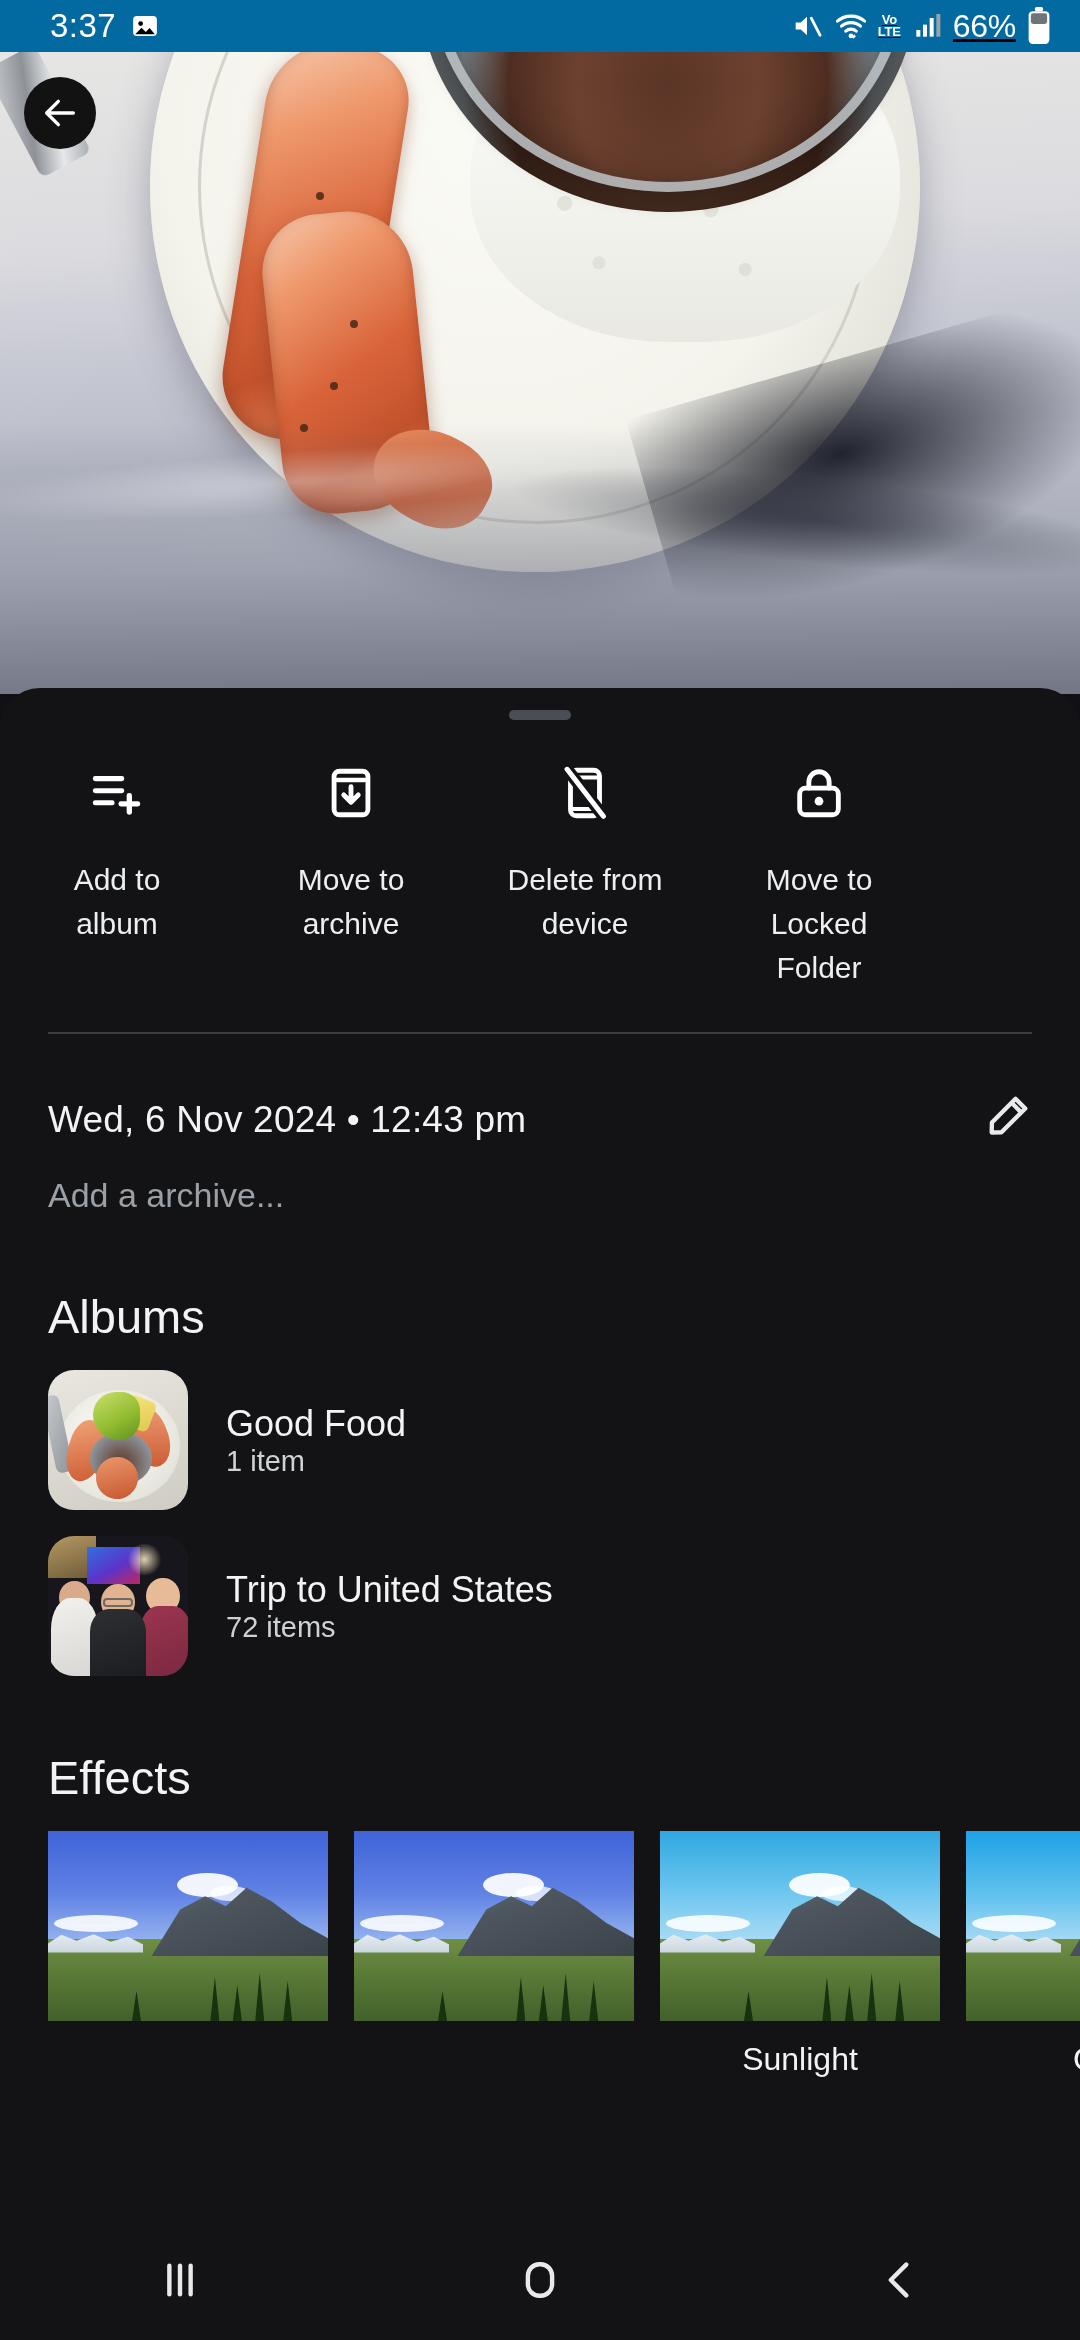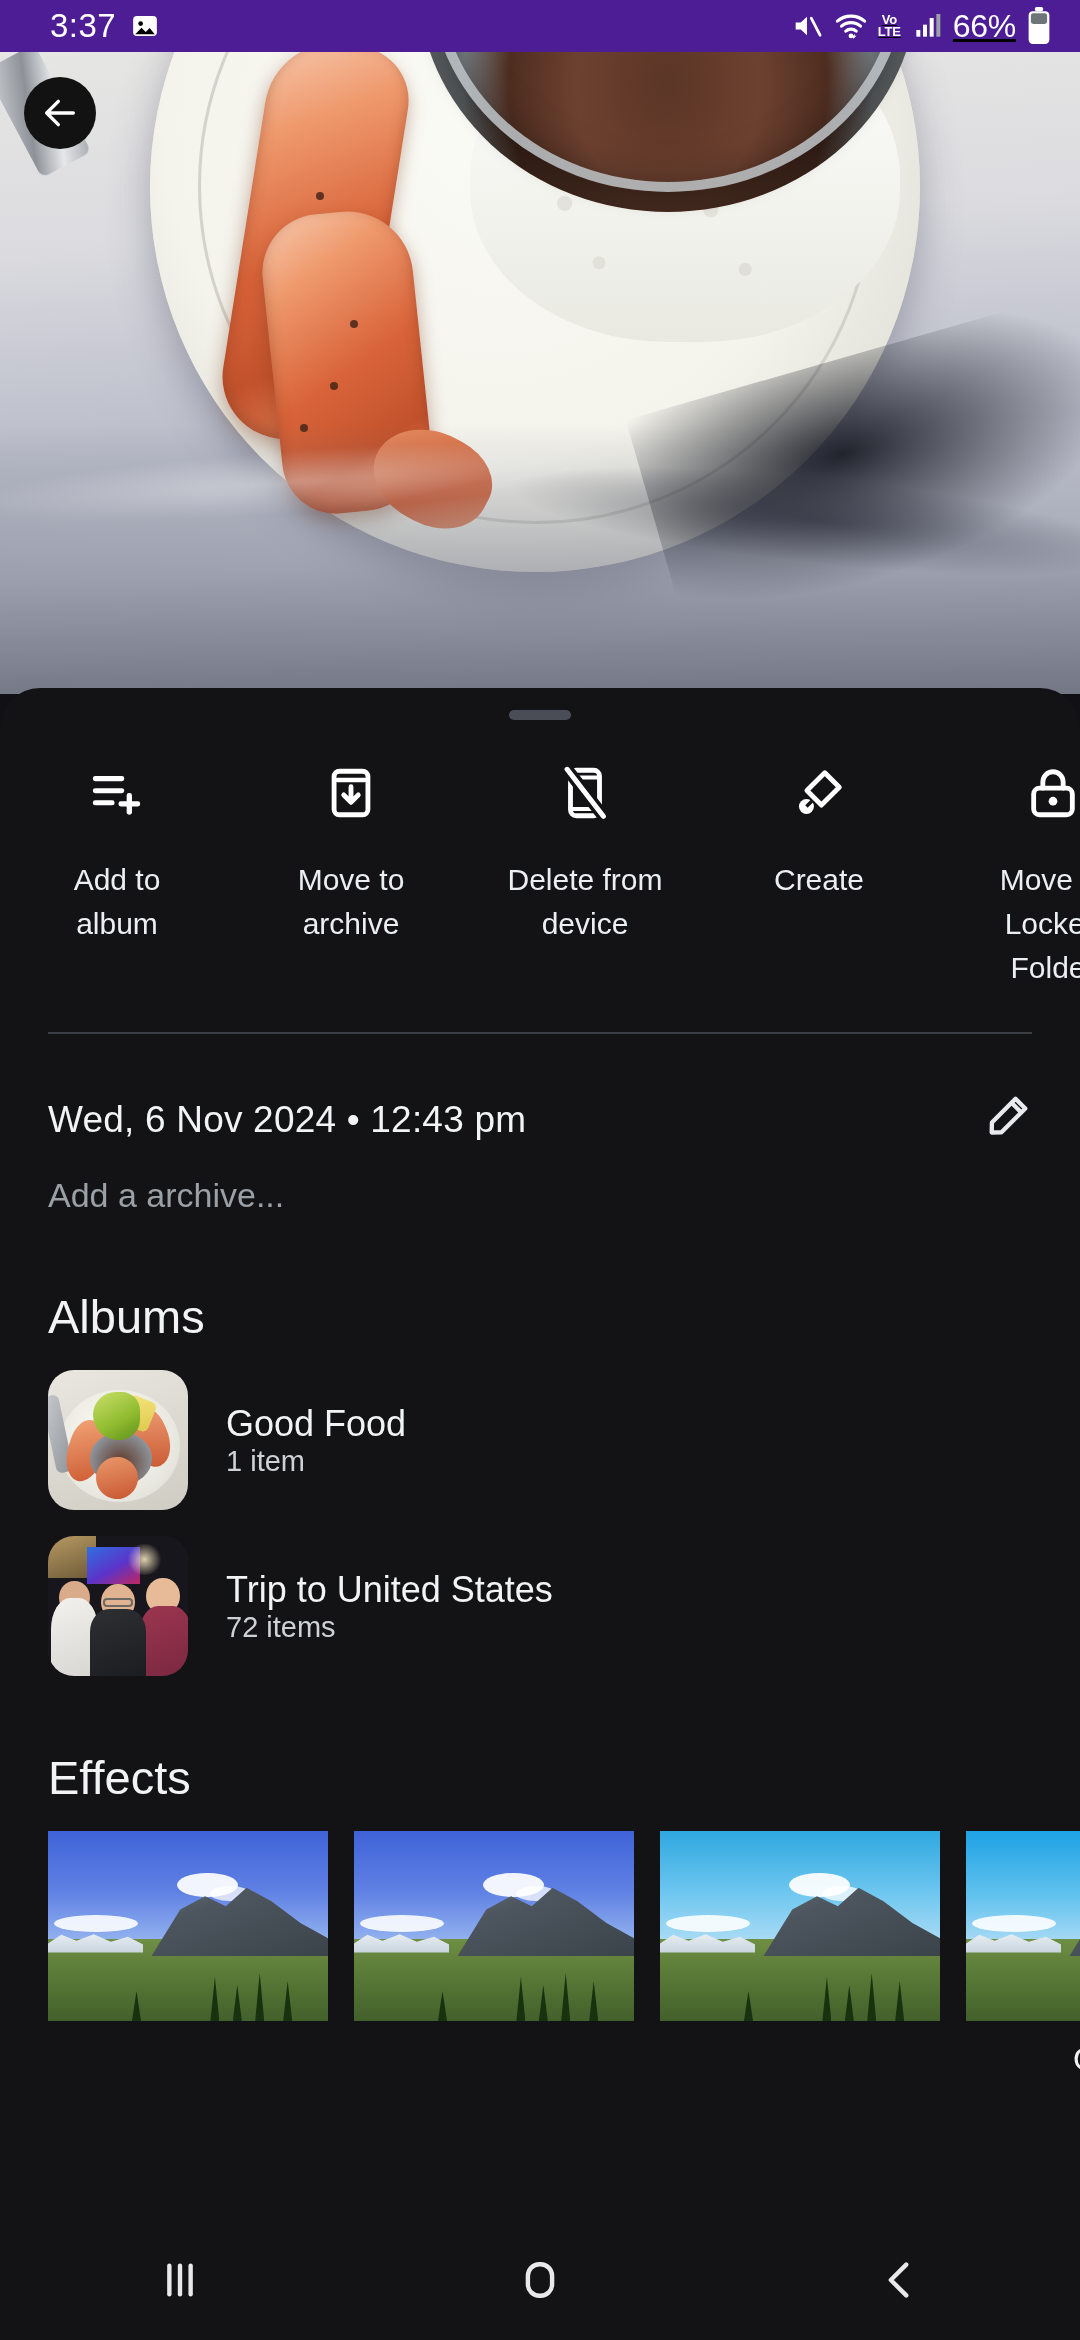--- a/index.html
+++ b/index.html
@@ -13,21 +13,21 @@
     position:relative;
     width:1080px; height:2340px;
     background:#111115;
     overflow:hidden;
   }
 
   
   #statusbar{
     position:absolute; top:0; left:0;
     width:1080px; height:52px;
-    background:#4c1d95;
+    background:#0369a1;
     display:flex; align-items:center;
     padding:0 28px 0 50px;
     z-index:60;
   }
   #statusbar .clock{
     color:#fff; font-size:33px; font-weight:400; letter-spacing:.5px;
   }
   #statusbar .sb-left{ display:flex; align-items:center; gap:14px; }
   #statusbar .sb-right{
     margin-left:auto; display:flex; align-items:center; gap:10px;text-decoration:underline;
@@ -423,30 +423,20 @@
             <rect x="6" y="2.6" width="12" height="18.8" rx="2.4" stroke="#fff" stroke-width="2"></rect>
             <path d="M7.2 5.6h9.6M7.2 18.6h9.6" stroke="#fff" stroke-width="1.7" stroke-linecap="round"></path>
             <path d="M4.6 2.2l15 19.4" stroke="#131316" stroke-width="5" stroke-linecap="round"></path>
             <path d="M4.6 2.2l15 19.4" stroke="#fff" stroke-width="2.1" stroke-linecap="round"></path>
           </svg>
         </span>
         <span class="alabel">Delete from
 device</span>
       </div>
 
-      <div class="action">
-        <span class="icon">
-          <svg width="58" height="58" viewBox="0 0 24 24" fill="none">
-            <path d="M14.4 3.6l6 6-7.4 7.4-6-6z" stroke="#fff" stroke-width="2" stroke-linejoin="round"></path>
-            <circle cx="6.8" cy="17.6" r="3.1" fill="#fff"></circle>
-            <path d="M9.1 15.3l-2.3 2.3" stroke="#131316" stroke-width="1.4"></path>
-          </svg>
-        </span>
-        <span class="alabel">Create</span>
-      </div>
 
       <div class="action">
         <span class="icon">
           <svg width="58" height="58" viewBox="0 0 24 24" fill="none">
             <rect x="4" y="10" width="16" height="11" rx="2.4" stroke="#fff" stroke-width="2"></rect>
             <path d="M7.8 10V7.4a4.2 4.2 0 118.4 0V10" stroke="#fff" stroke-width="2" stroke-linecap="round"></path>
             <circle cx="12" cy="15.4" r="1.8" fill="#fff"></circle>
           </svg>
         </span>
         <span class="alabel">Move to
@@ -564,20 +554,21 @@
               <div class="peak"></div>
             <div class="cloudC"></div>
               <div class="snow"></div>
             <div class="tree" style="left:58%;height:44px;"></div>
             <div class="tree" style="left:66%;height:36px;"></div>
             <div class="tree" style="left:74%;height:48px;"></div>
             <div class="tree" style="left:84%;height:40px;"></div>
             <div class="tree" style="left:30%;height:30px;"></div>
           </div>
         </div>
+        <div class="effect-label">Sunlight</div>
       </div>
 
       <div class="effect">
         <div class="effect-img">
           <div class="mount">
             <div class="sky v4"></div>
             <div class="grass"></div>
               <div class="peak"></div>
             <div class="cloudC"></div>
               <div class="snow"></div>

